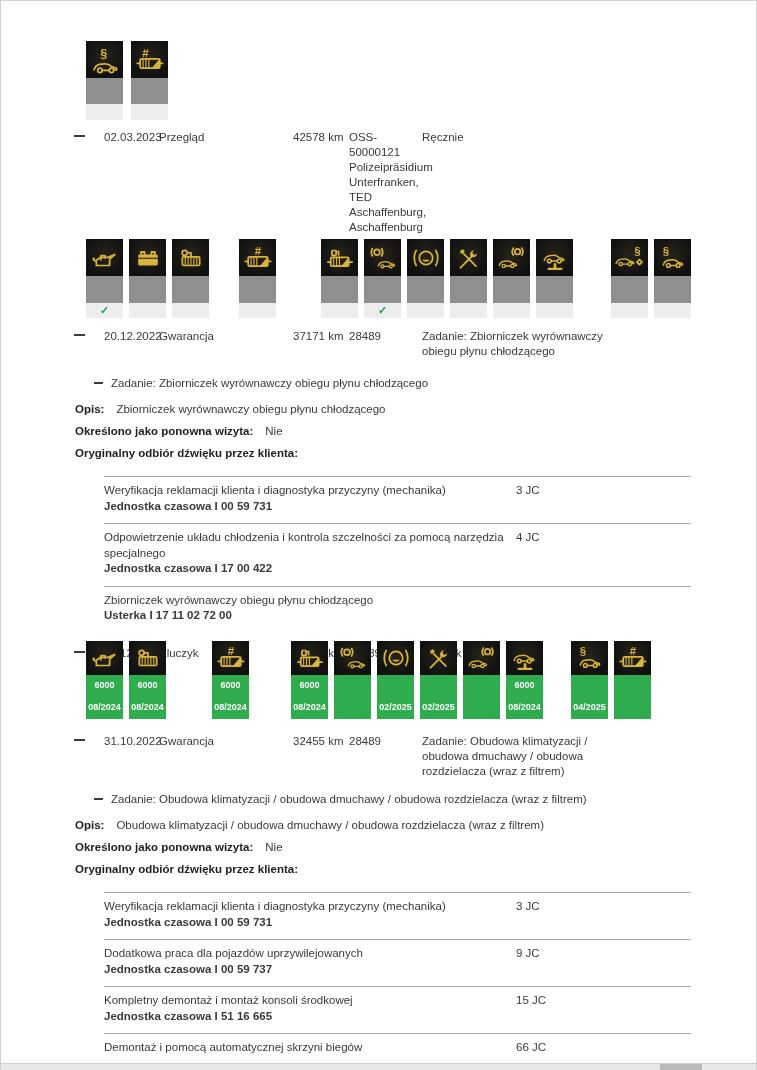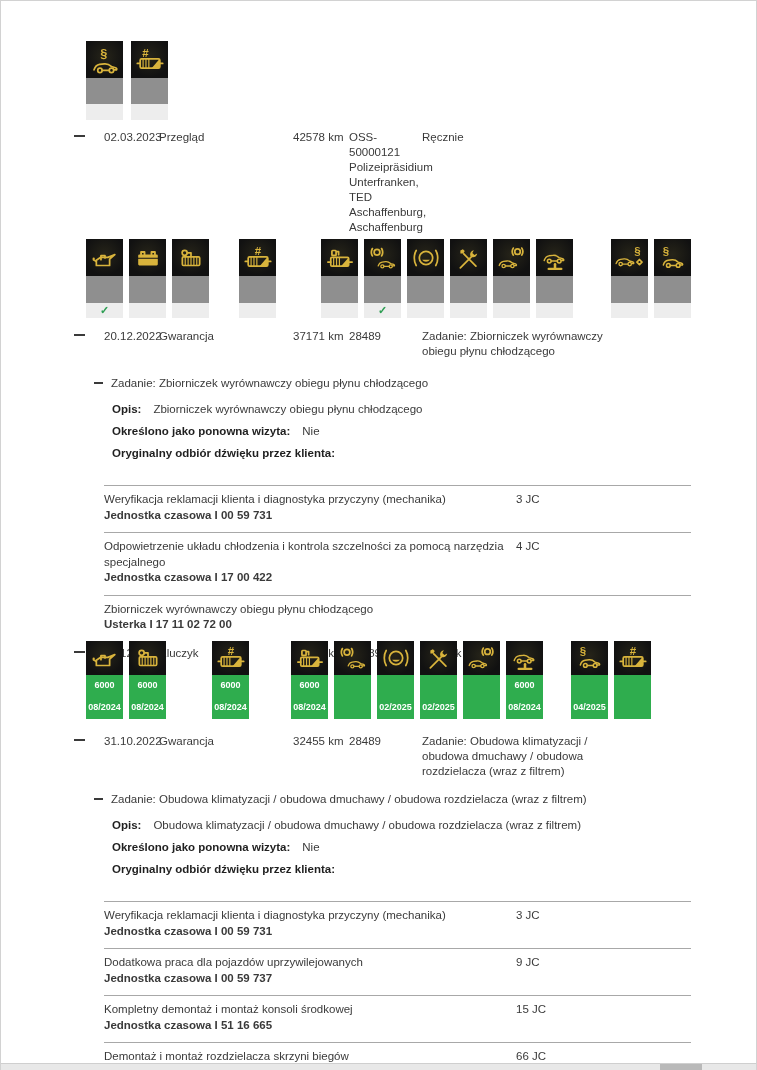--- a/index.html
+++ b/index.html
@@ -31,25 +31,25 @@
   .dash{position:absolute;left:73px;top:5px;width:11px;height:2px;background:#3a3a3a;cursor:pointer;}
   .c-date{left:103px;}
   .c-type{left:158px;}
   .c-km{left:292px;}
   .c-ref{left:348px;width:92px;white-space:pre-line;}
   .c-note{left:421px;width:205px;}
   
   .detail{position:absolute;left:0;width:755px;}
   .d-task{margin-left:93px;}
   .dash-sm{display:inline-block;width:9px;height:2px;background:#3a3a3a;vertical-align:3px;margin-right:8px;cursor:pointer;}
-  .d-line{margin-left:111px;margin-top:7px;}
+  .d-line{margin-left:74px;margin-top:7px;}
   .d-line b{color:#1f1f1f;}
   .d-line .val{margin-left:12px;}
   .d-line.first{margin-top:11px;}
-  .d-table{margin-left:103px;width:587px;margin-top:24px;}
+  .d-table{margin-left:103px;width:587px;margin-top:15px;}
   .ditem{border-top:1px solid var(--divider,#a8a8a8);padding:6px 0 9px;position:relative;}
   .ditem-title{max-width:400px;line-height:15.5px;}
   .ditem-sub{line-height:15.5px;font-weight:bold;}
   .ditem-val{position:absolute;left:412px;top:6px;}
   
   .hscroll{position:absolute;left:0;right:0;bottom:0;height:7px;
     background:var(--scroll-track,#e8e8e8);border-top:1px solid #cfcfcf;cursor:pointer;}
   .hthumb{position:absolute;left:659px;top:0;width:42px;height:7px;background:var(--scroll-thumb,#b9b9b9);cursor:grab;}
 </style>
 </head>
@@ -526,21 +526,21 @@
           <div class="ditem-title">Dodatkowa praca dla pojazdów uprzywilejowanych</div>
           <div class="ditem-sub">Jednostka czasowa I 00 59 737</div>
           <div class="ditem-val">9 JC</div>
         </div>
         <div class="ditem">
           <div class="ditem-title">Kompletny demontaż i montaż konsoli środkowej</div>
           <div class="ditem-sub">Jednostka czasowa I 51 16 665</div>
           <div class="ditem-val">15 JC</div>
         </div>
         <div class="ditem">
-          <div class="ditem-title">Demontaż i montaż rozdzielacza skrzyni biegów</div>
+          <div class="ditem-title">Demontaż i pomocą automatycznej skrzyni biegów</div>
           <div class="ditem-val">66 JC</div>
         </div>
       </div>
   </div>
 
   <div class="hscroll">
     <div class="hthumb"></div>
   </div>
 
 </div>

